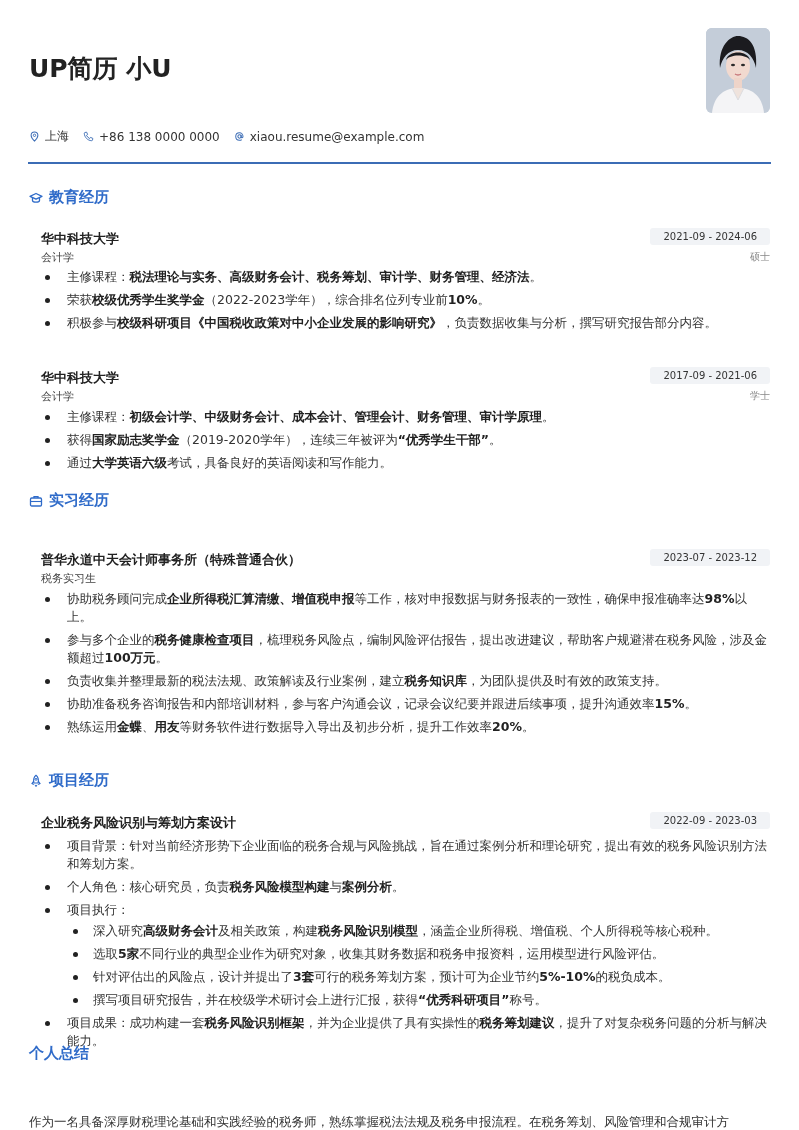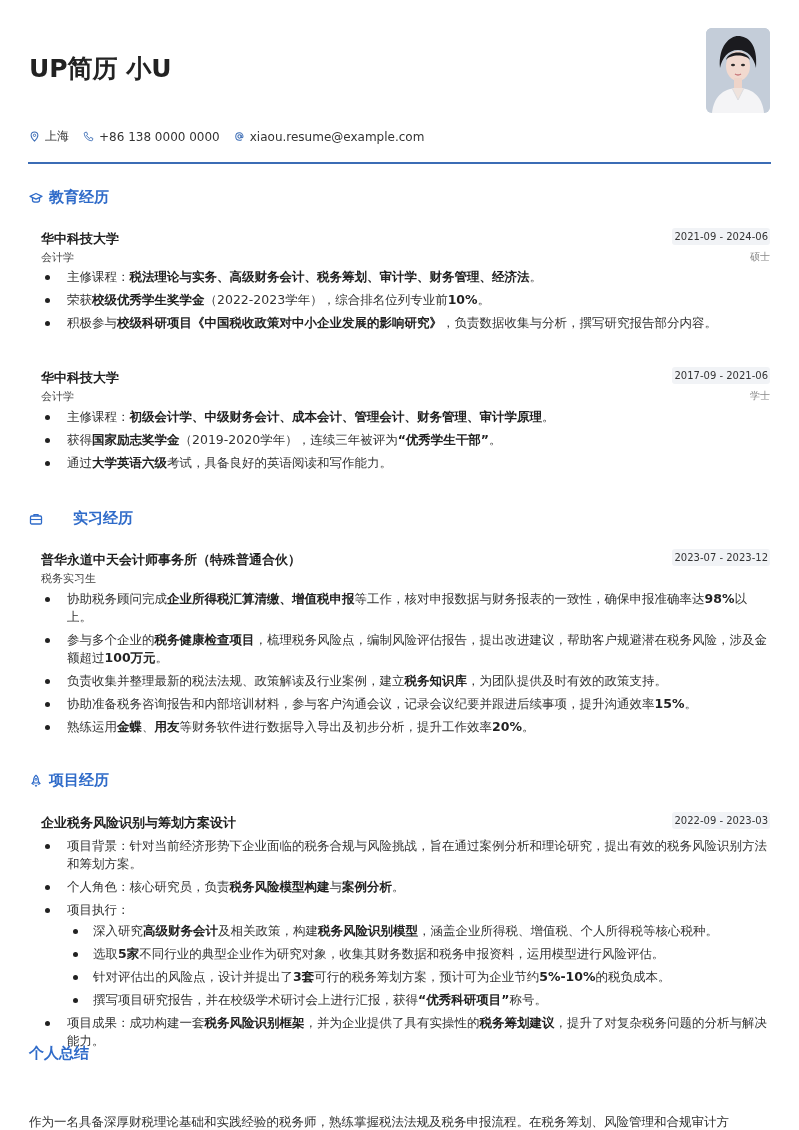--- a/index.html
+++ b/index.html
@@ -14,21 +14,21 @@
     .contact { display: flex; align-items: center; margin-right: 14px; }
     .contact svg { width: 11px; height: 11px; margin-right: 5px; }
     .rule { position: absolute; left: 28px; top: 162px; width: 743px; height: 2px; background: #3b6cb5; }
 
     .section-title { position: absolute; left: 29px; display: flex; align-items: center; font-size: 15px; font-weight: bold; color: #2f6bc9; }
     .section-title svg { width: 14px; height: 14px; margin-right: 6px; }
 
     .entry-head { position: absolute; left: 41px; width: 729px; }
     .entry-title { font-size: 13px; font-weight: bold; color: #222; }
     .entry-sub { font-size: 11px; color: #444; margin-top: 2px; }
-    .date-badge { position: absolute; right: 0; top: -2px; font-size: 10px; color: #333; background: #f1f3f6; padding: 3px 2px; border-radius: 3px; }
+    .date-badge { position: absolute; right: 0; top: -2px; font-size: 10px; color: #333; background: #f1f3f6; padding: 3px 13px; border-radius: 3px; }
     .degree { position: absolute; right: 0; top: 20px; font-size: 10px; color: #888; }
 
     ul.bullets { position: absolute; left: 41px; width: 729px; list-style: none; }
     ul.bullets > li { position: relative; padding-left: 26px; font-size: 12.5px; line-height: 18px; color: #333; margin-bottom: 5px; }
     ul.bullets > li::before { content: ""; position: absolute; left: 4px; top: 7px; width: 5px; height: 5px; border-radius: 50%; background: #222; }
     ul.sub { list-style: none; margin-top: 3px; }
     ul.sub > li { position: relative; padding-left: 26px; font-size: 12.5px; line-height: 18px; color: #333; margin-bottom: 5px; }
     ul.sub > li::before { content: ""; position: absolute; left: 6px; top: 7px; width: 5px; height: 5px; border-radius: 50%; background: #222; }
     b { color: #222; font-weight: bold; }
 
@@ -105,21 +105,21 @@
     <div class="entry-sub">会计学</div>
     <div class="date-badge">2017-09 - 2021-06</div>
     <div class="degree">学士</div>
   </div>
   <ul class="bullets" style="top:408px;">
       <li><span>主修课程：</span><b>初级会计学、中级财务会计、成本会计、管理会计、财务管理、审计学原理</b><span>。</span></li>
       <li><span>获得</span><b>国家励志奖学金</b><span>（2019-2020学年），连续三年被评为</span><b>“优秀学生干部”</b><span>。</span></li>
       <li><span>通过</span><b>大学英语六级</b><span>考试，具备良好的英语阅读和写作能力。</span></li>
     </ul>
 
-  <div class="section-title" style="top:509px;gap:24px;">
+  <div class="section-title" style="top:491px;">
     <svg viewBox="0 0 14 14">
       <rect x="1.5" y="4" width="11" height="8" rx="1.2" fill="none" stroke="#2f6bc9" stroke-width="1.3"></rect>
       <path d="M5 4 V2.6 H9 V4" fill="none" stroke="#2f6bc9" stroke-width="1.3"></path>
       <path d="M1.5 7.5 H12.5" stroke="#2f6bc9" stroke-width="1.1"></path>
     </svg>
     <span>实习经历</span>
   </div>
 
   <div class="entry-head" style="top:551px;">
     <div class="entry-title">普华永道中天会计师事务所（特殊普通合伙）</div>

